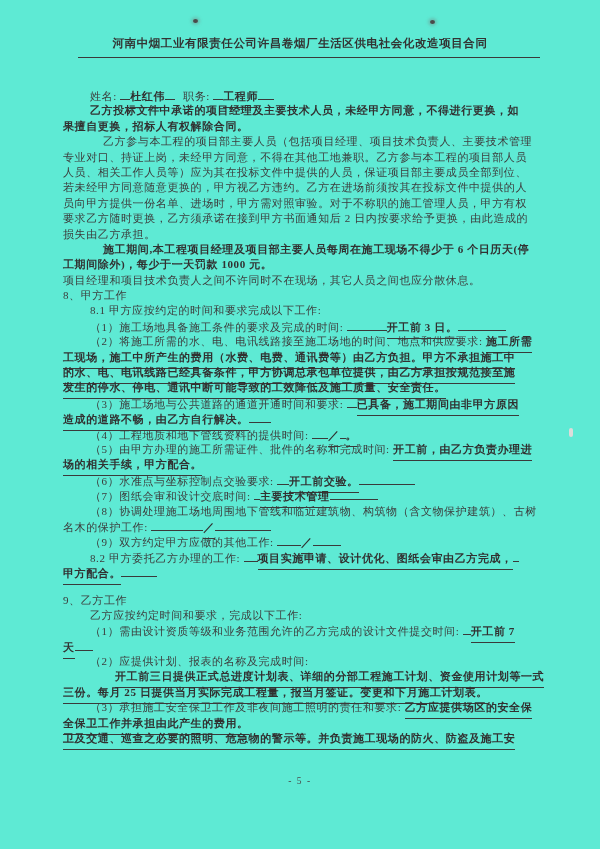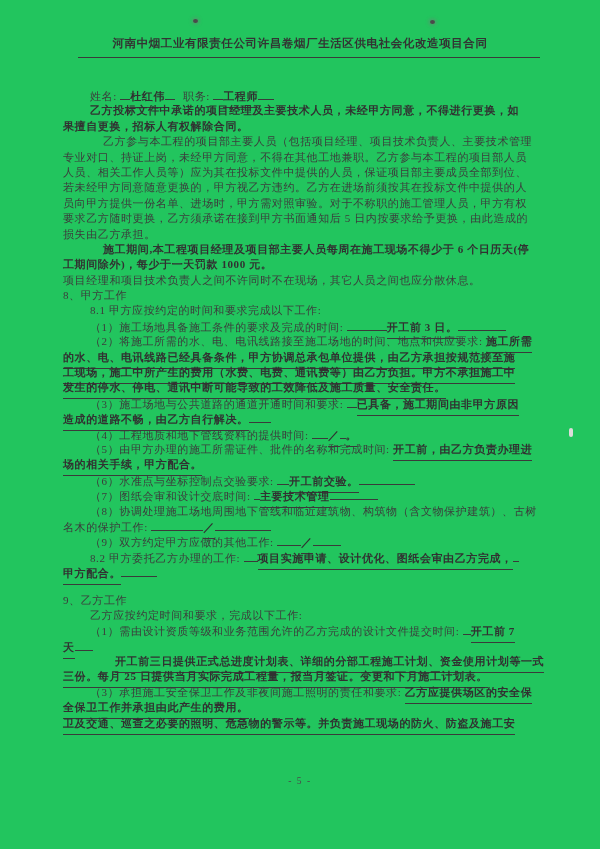--- a/index.html
+++ b/index.html
@@ -1,19 +1,19 @@
 <!DOCTYPE html>
 <html><head>
 <meta charset="utf-8">
 <style>
   html,body{margin:0;padding:0;background:#ffffff;}
   .page{
     position:relative;
     width:600px;height:849px;
-    background:#22c55e;
+    background:#5eead4;
     font-family:"Liberation Serif","DejaVu Serif",serif;
     color:#3c3c3c;
     overflow:hidden;
   }
   .header-title{
     position:absolute;top:36px;left:0;width:600px;
     text-align:center;
     font-size:11.5px;font-weight:bold;letter-spacing:0.6px;color:#333;
     white-space:nowrap;
   }
@@ -76,48 +76,49 @@
 
   <div class="doc-body">
       <div class="line ind1"><span class="seg-n">姓名: </span><span class="seg-ug" style="width: 10px;"></span><span class="seg-ub">杜红伟</span><span class="seg-ug" style="width: 10px;"></span><span class="seg-sp" style="width: 8px;"></span><span class="seg-n">职务: </span><span class="seg-ug" style="width: 10px;"></span><span class="seg-ub">工程师</span><span class="seg-ug" style="width: 16px;"></span></div>
       <div class="line ind1"><span class="seg-b">乙方投标文件中承诺的项目经理及主要技术人员，未经甲方同意，不得进行更换，如</span></div>
       <div class="line ind0"><span class="seg-b">果擅自更换，招标人有权解除合同。</span></div>
       <div class="line ind2"><span class="seg-n">乙方参与本工程的项目部主要人员（包括项目经理、项目技术负责人、主要技术管理</span></div>
       <div class="line ind0"><span class="seg-n">专业对口、持证上岗，未经甲方同意，不得在其他工地兼职。乙方参与本工程的项目部人员</span></div>
       <div class="line ind0"><span class="seg-n">人员、相关工作人员等）应为其在投标文件中提供的人员，保证项目部主要成员全部到位、</span></div>
       <div class="line ind0"><span class="seg-n">若未经甲方同意随意更换的，甲方视乙方违约。乙方在进场前须按其在投标文件中提供的人</span></div>
       <div class="line ind0"><span class="seg-n">员向甲方提供一份名单、进场时，甲方需对照审验。对于不称职的施工管理人员，甲方有权</span></div>
-      <div class="line ind0"><span class="seg-n">要求乙方随时更换，乙方须承诺在接到甲方书面通知后 5 日内按要求给予更换，由此造成的</span></div>
+      <div class="line ind0"><span class="seg-n">要求乙方随时更换，乙方须承诺在接到甲方书面通知后 2 日内按要求给予更换，由此造成的</span></div>
       <div class="line ind0"><span class="seg-n">损失由乙方承担。</span></div>
       <div class="line ind2"><span class="seg-b">施工期间,本工程项目经理及项目部主要人员每周在施工现场不得少于 6 个日历天(停</span></div>
       <div class="line ind0"><span class="seg-b">工期间除外)，每少于一天罚款 1000 元。</span></div>
       <div class="line ind0"><span class="seg-n">项目经理和项目技术负责人之间不许同时不在现场，其它人员之间也应分散休息。</span></div>
       <div class="line ind0"><span class="seg-n">8、甲方工作</span></div>
       <div class="line ind1"><span class="seg-n">8.1 甲方应按约定的时间和要求完成以下工作:</span></div>
       <div class="line ind1"><span class="seg-n">（1）施工场地具备施工条件的要求及完成的时间: </span><span class="seg-ug" style="width: 40px;"></span><span class="seg-ub">开工前 3 日。</span><span class="seg-ug" style="width: 48px;"></span></div>
       <div class="line ind1"><span class="seg-n">（2）将施工所需的水、电、电讯线路接至施工场地的时间、地点和供应要求: </span><span class="seg-ub">施工所需</span></div>
+      <div class="line ind0"><span class="seg-ub">工现场，施工中所产生的费用（水费、电费、通讯费等）由乙方负担。甲方不承担施工中</span></div>
       <div class="line ind0"><span class="seg-ub">的水、电、电讯线路已经具备条件，甲方协调总承包单位提供，由乙方承担按规范接至施</span></div>
-      <div class="line ind0"><span class="seg-ub">工现场，施工中所产生的费用（水费、电费、通讯费等）由乙方负担。甲方不承担施工中</span></div>
       <div class="line ind0"><span class="seg-ub">发生的停水、停电、通讯中断可能导致的工效降低及施工质量、安全责任。</span></div>
       <div class="line ind1"><span class="seg-n">（3）施工场地与公共道路的通道开通时间和要求: </span><span class="seg-ug" style="width: 10px;"></span><span class="seg-ub">已具备，施工期间由非甲方原因</span></div>
       <div class="line ind0"><span class="seg-ub">造成的道路不畅，由乙方自行解决。</span><span class="seg-ug" style="width: 22px;"></span></div>
       <div class="line ind1"><span class="seg-n">（4）工程地质和地下管线资料的提供时间: </span><span class="seg-ug" style="width: 16px;"></span><span class="seg-ub">／</span><span class="seg-ug" style="width: 6px;"></span><span class="seg-ub">。</span></div>
       <div class="line ind1"><span class="seg-n">（5）由甲方办理的施工所需证件、批件的名称和完成时间: </span><span class="seg-ub">开工前，由乙方负责办理进</span></div>
       <div class="line ind0"><span class="seg-ub">场的相关手续，甲方配合。</span></div>
       <div class="line ind1"><span class="seg-n">（6）水准点与坐标控制点交验要求: </span><span class="seg-ug" style="width: 12px;"></span><span class="seg-ub">开工前交验。</span><span class="seg-ug" style="width: 56px;"></span></div>
       <div class="line ind1"><span class="seg-n">（7）图纸会审和设计交底时间: </span><span class="seg-ug" style="width: 6px;"></span><span class="seg-ub">主要技术管理</span><span class="seg-ug" style="width: 48px;"></span></div>
       <div class="line ind1"><span class="seg-n">（8）协调处理施工场地周围地下管线和临近建筑物、构筑物（含文物保护建筑）、古树</span></div>
       <div class="line ind0"><span class="seg-n">名木的保护工作: </span><span class="seg-ug" style="width: 52px;"></span><span class="seg-ub">／</span><span class="seg-ug" style="width: 56px;"></span></div>
       <div class="line ind1"><span class="seg-n">（9）双方约定甲方应做的其他工作: </span><span class="seg-ug" style="width: 24px;"></span><span class="seg-ub">／</span><span class="seg-ug" style="width: 28px;"></span></div>
       <div class="line ind1"><span class="seg-n">8.2 甲方委托乙方办理的工作: </span><span class="seg-ug" style="width: 14px;"></span><span class="seg-ub">项目实施申请、设计优化、图纸会审由乙方完成，</span><span class="seg-ug" style="width: 6px;"></span></div>
       <div class="line ind0"><span class="seg-ub">甲方配合。</span><span class="seg-ug" style="width: 36px;"></span></div>
       <div class="line ind0" style="margin-top: 12px;"><span class="seg-n">9、乙方工作</span></div>
       <div class="line ind1"><span class="seg-n">乙方应按约定时间和要求，完成以下工作:</span></div>
       <div class="line ind1"><span class="seg-n">（1）需由设计资质等级和业务范围允许的乙方完成的设计文件提交时间: </span><span class="seg-ug" style="width: 8px;"></span><span class="seg-ub">开工前 7</span></div>
       <div class="line ind0"><span class="seg-ub">天</span><span class="seg-ug" style="width: 18px;"></span></div>
+      <div class="line ind1"><span class="seg-n">（2）应提供计划、报表的名称及完成时间:</span></div>
       <div class="line ind3"><span class="seg-ub">开工前三日提供正式总进度计划表、详细的分部工程施工计划、资金使用计划等一式</span></div>
       <div class="line ind0"><span class="seg-ub">三份。每月 25 日提供当月实际完成工程量，报当月签证。变更和下月施工计划表。</span></div>
       <div class="line ind1"><span class="seg-n">（3）承担施工安全保卫工作及非夜间施工照明的责任和要求: </span><span class="seg-ub">乙方应提供场区的安全保</span></div>
       <div class="line ind0"><span class="seg-ub">全保卫工作并承担由此产生的费用。</span></div>
       <div class="line ind0"><span class="seg-ub">卫及交通、巡查之必要的照明、危急物的警示等。并负责施工现场的防火、防盗及施工安</span></div>
     </div>
 
   <div class="footer">- 5 -</div>
 </div>
 

